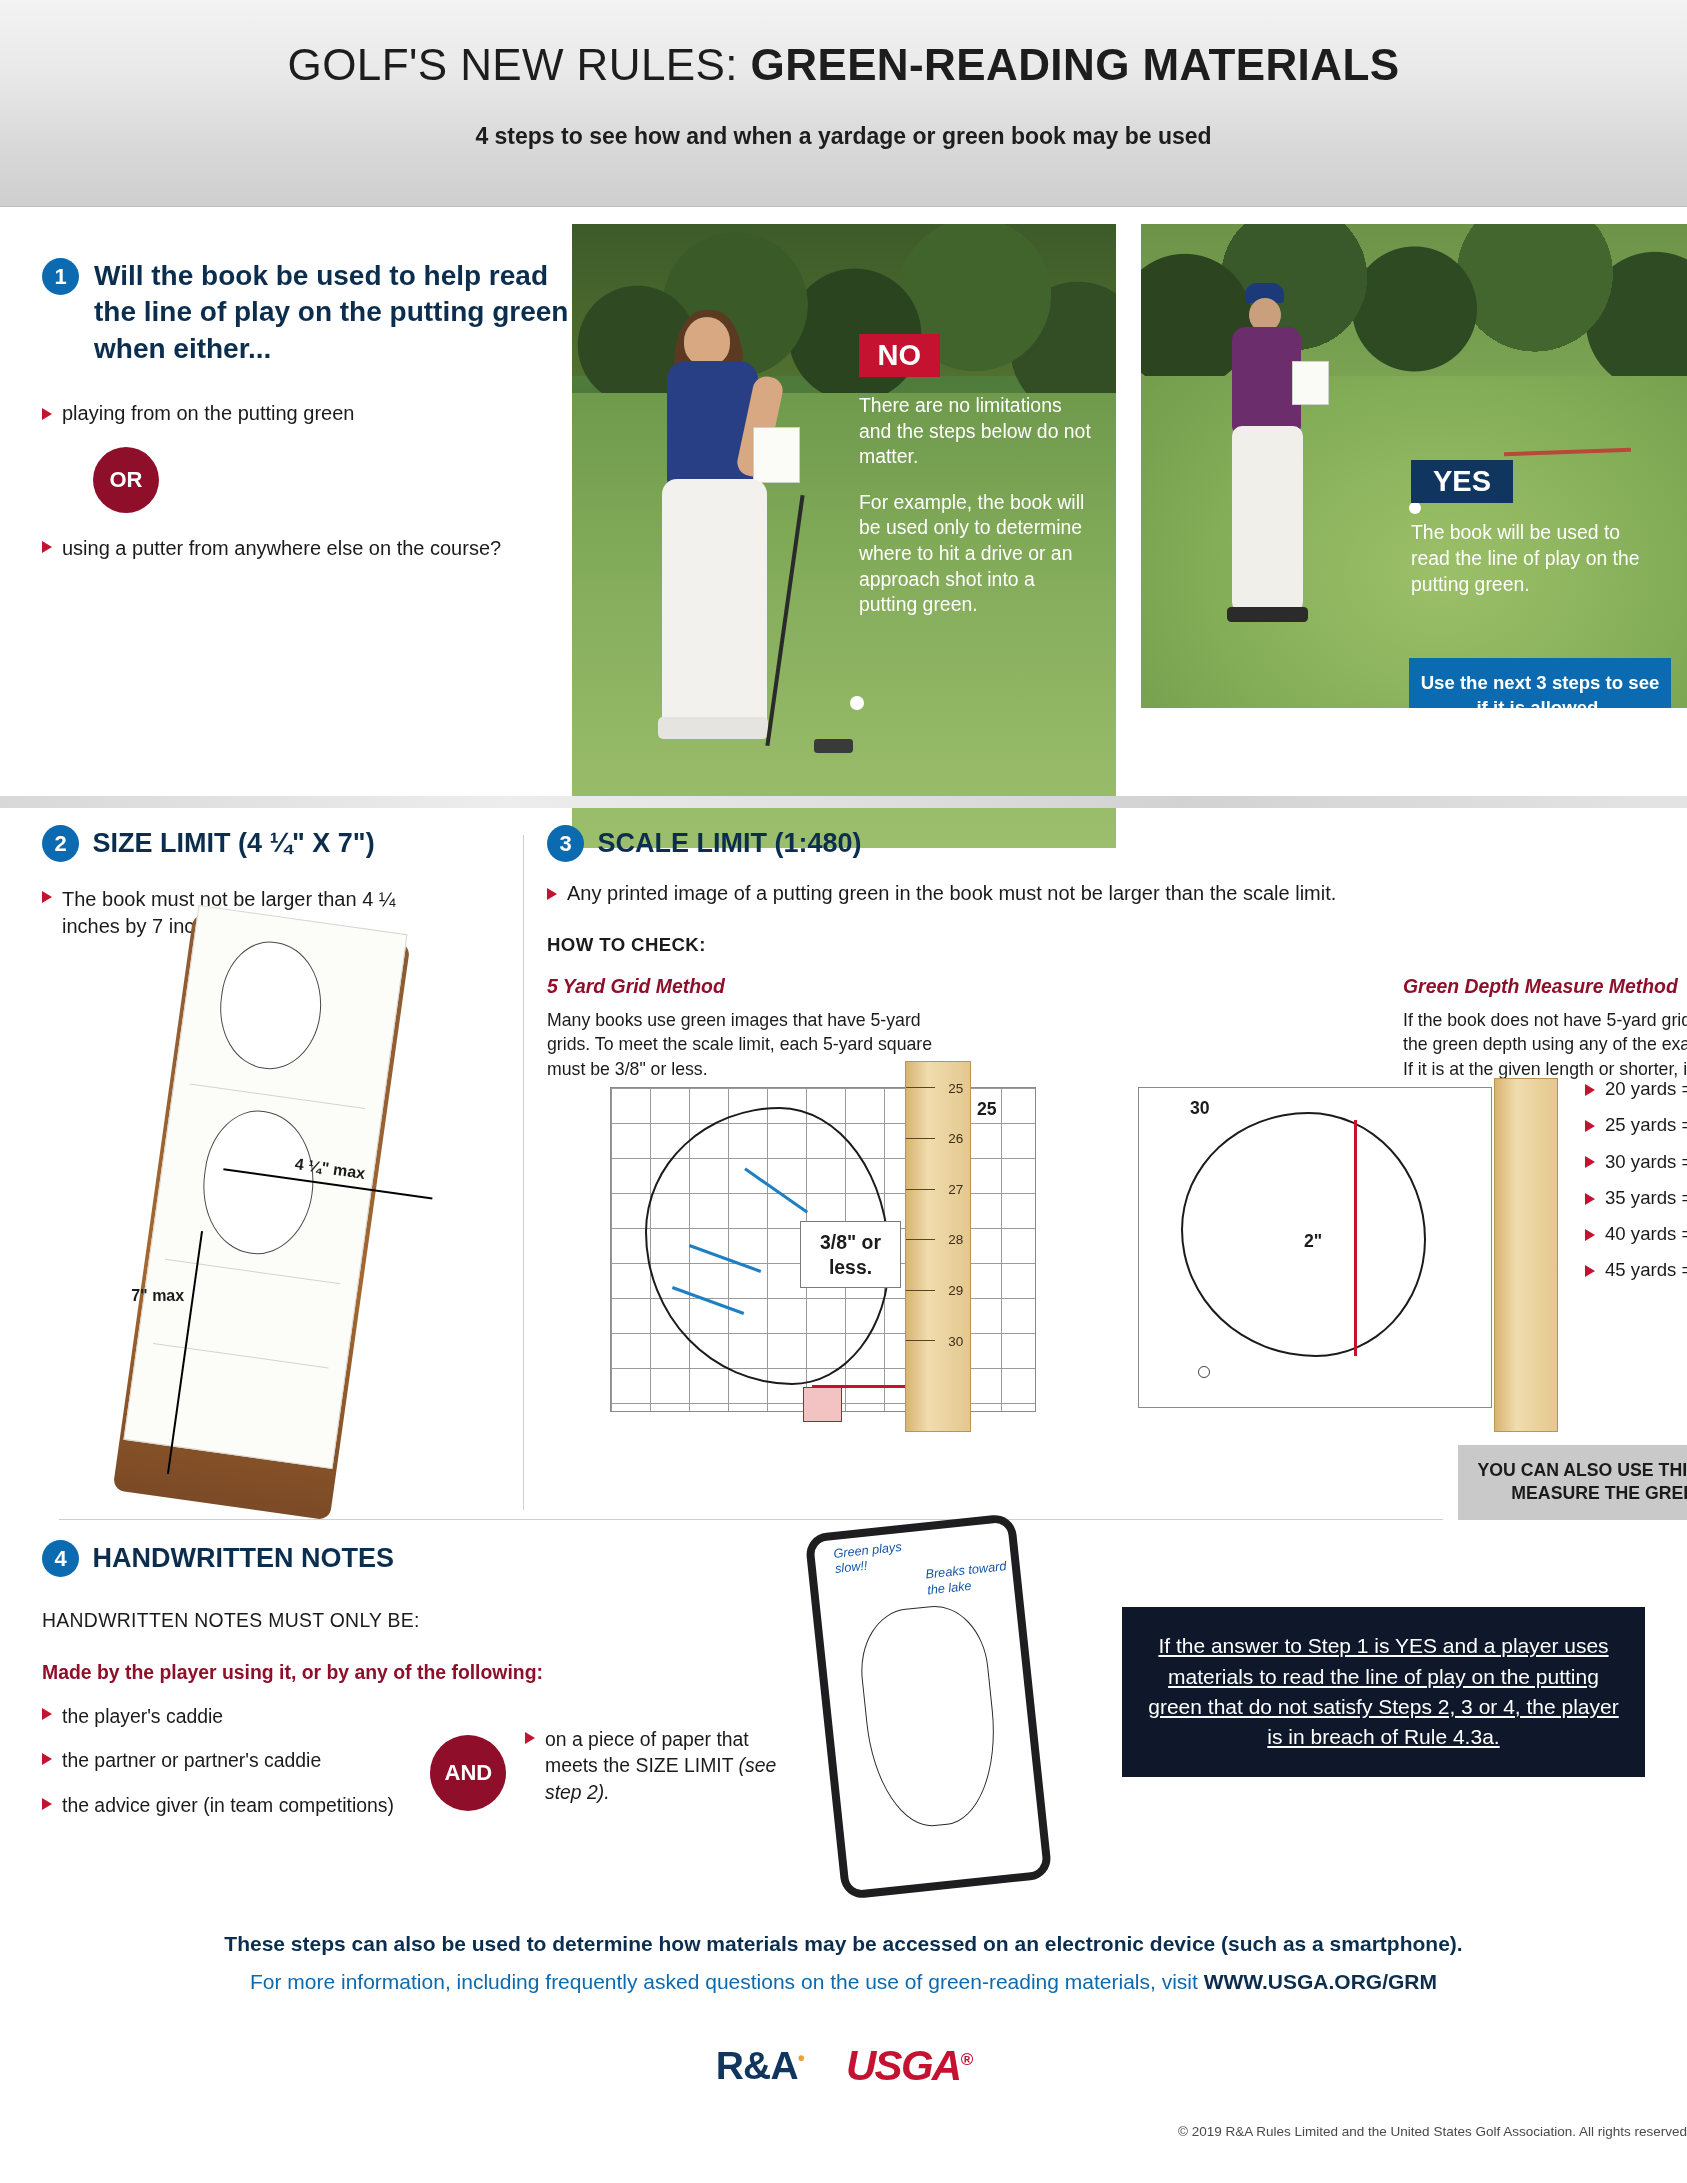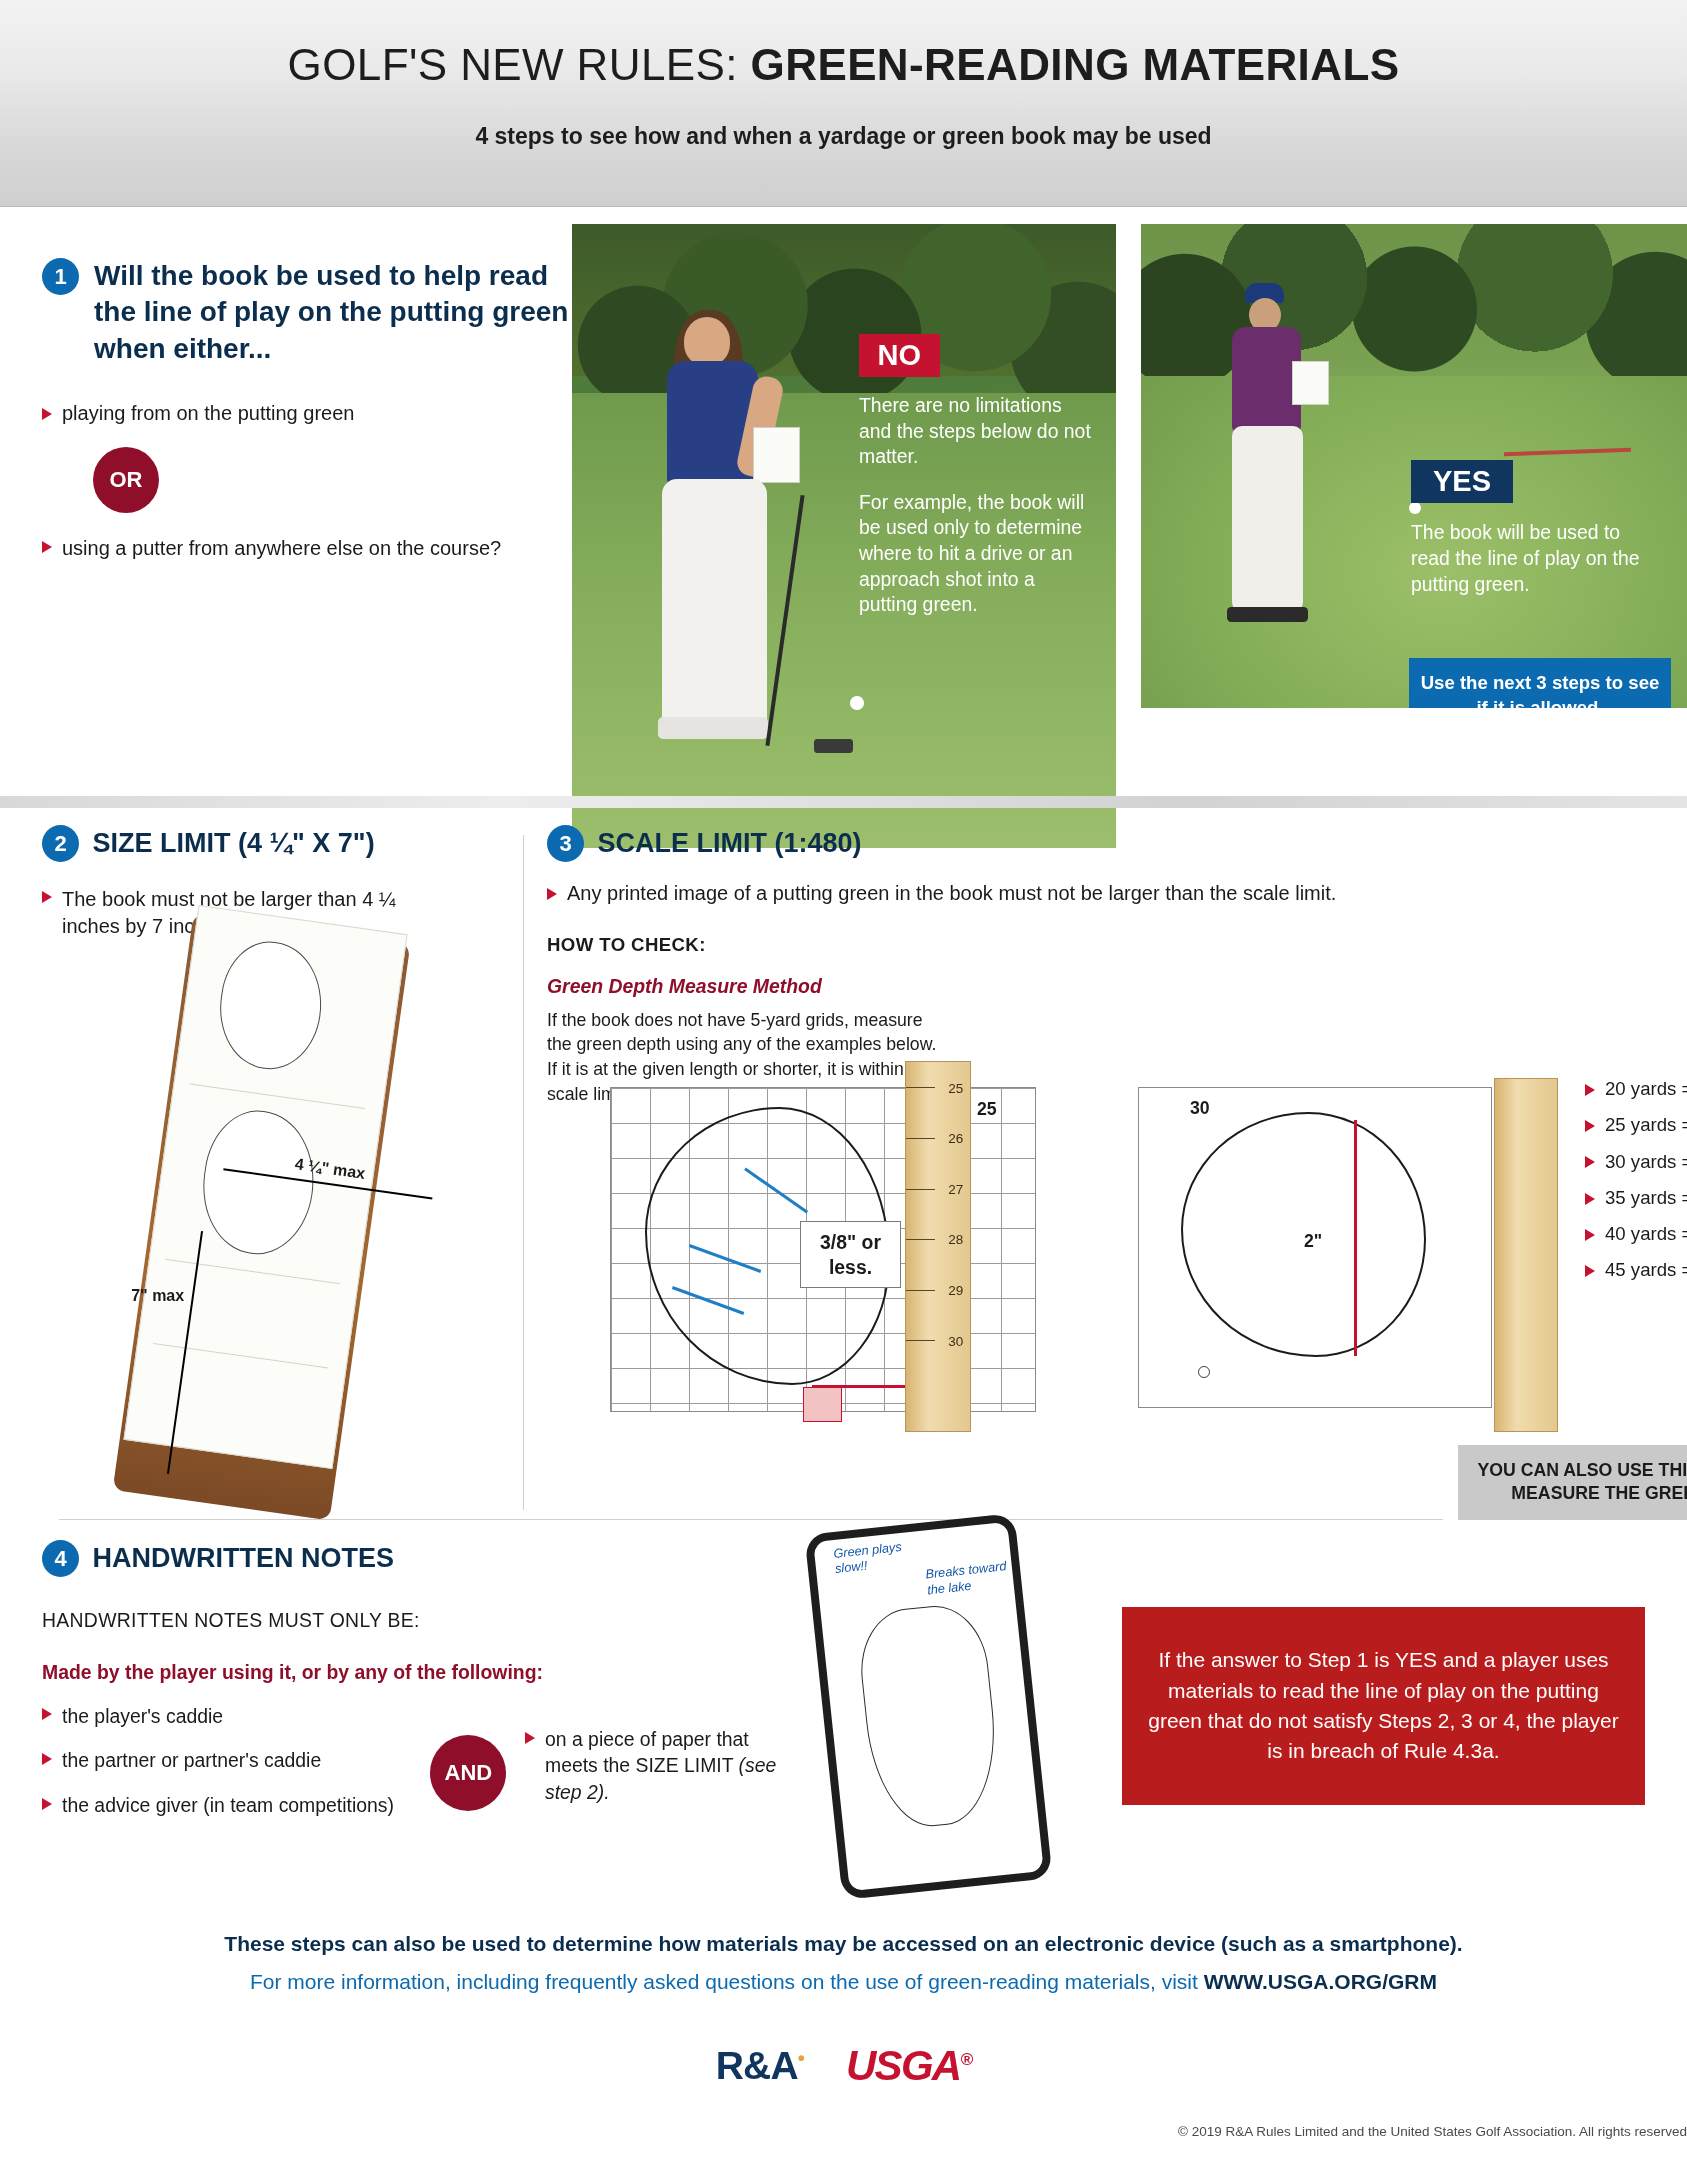--- a/index.html
+++ b/index.html
@@ -302,23 +302,23 @@
   }
   .phone-screen { width:100%; height:100%; background:#fff; border-radius:13.5px; position:relative; overflow:hidden; }
   .ph-blob { position:absolute; left:34px; top:76px; width:127px; height:219px;
     border:1.7px solid #2b2b2b; border-radius:40% 40% 45% 45% / 30% 30% 50% 50%; }
   .ph-note1 { position:absolute; left:18.6px; top:6.7px; width:93px; font-size:12.7px;
     color:#1457a8; font-style:italic; line-height:1.2; }
   .ph-note2 { position:absolute; left:108px; top:37px; width:84px; font-size:12.7px;
     color:#1457a8; font-style:italic; line-height:1.2; }
 
   .redbox {
-    position:absolute; left:1122px; top:1607px; width:523px; height:198px;
-    background:#b91c1c; color:#fff; display:flex; align-items:center; justify-content:center;
-    text-align:center; font-size:21px; line-height:1.45; padding:0 20px;
+    position:absolute; left:1122px; top:1607px; width:523px; height:170px;
+    background:#0f172a; color:#fff; display:flex; align-items:center; justify-content:center;
+    text-align:center; font-size:21px; line-height:1.45; padding:0 20px;text-decoration:underline;
   }
 
   
   .footnote1 {
     position:absolute; left:0; top:1932px; width:1687px; text-align:center;
     font-size:21px; font-weight:700; color:#0b2e4f;
   }
   .footnote2 {
     position:absolute; left:0; top:1970px; width:1687px; text-align:center;
     font-size:21px; color:#0b6ab0;
@@ -444,20 +444,24 @@
     <div class="step-head">
       <div class="stepnum">3</div>
       <div class="step-title">SCALE LIMIT (1:480)</div>
     </div>
     <div class="bullet-row step3-bullet">
       <div class="arrow-bullet"></div>
       <div>Any printed image of a putting green in the book must not be larger than the scale limit.</div>
     </div>
     <div class="howto">HOW TO CHECK:</div>
     <div class="cols">
+      <div>
+        <div class="col-h">5 Yard Grid Method</div>
+        <div class="col-p">Many books use green images that have 5-yard grids. To meet the scale limit, each  5-yard square must be 3/8" or less.</div>
+      </div>
       <div>
         <div class="col-h">Green Depth Measure Method</div>
         <div class="col-p">If the book does not have 5-yard grids, measure the green depth using any of the examples below. If it is at the given length or shorter, it is within the scale limit.</div>
       </div>
     </div>
 
     <div class="griddiag">
       <div class="grid-blob"></div>
       <div class="blue-arrow" style="left:76px;top:169px;width:76px;transform:rotate(20deg);"></div>
       <div class="blue-arrow" style="left:59px;top:211px;width:76px;transform:rotate(20deg);"></div>

